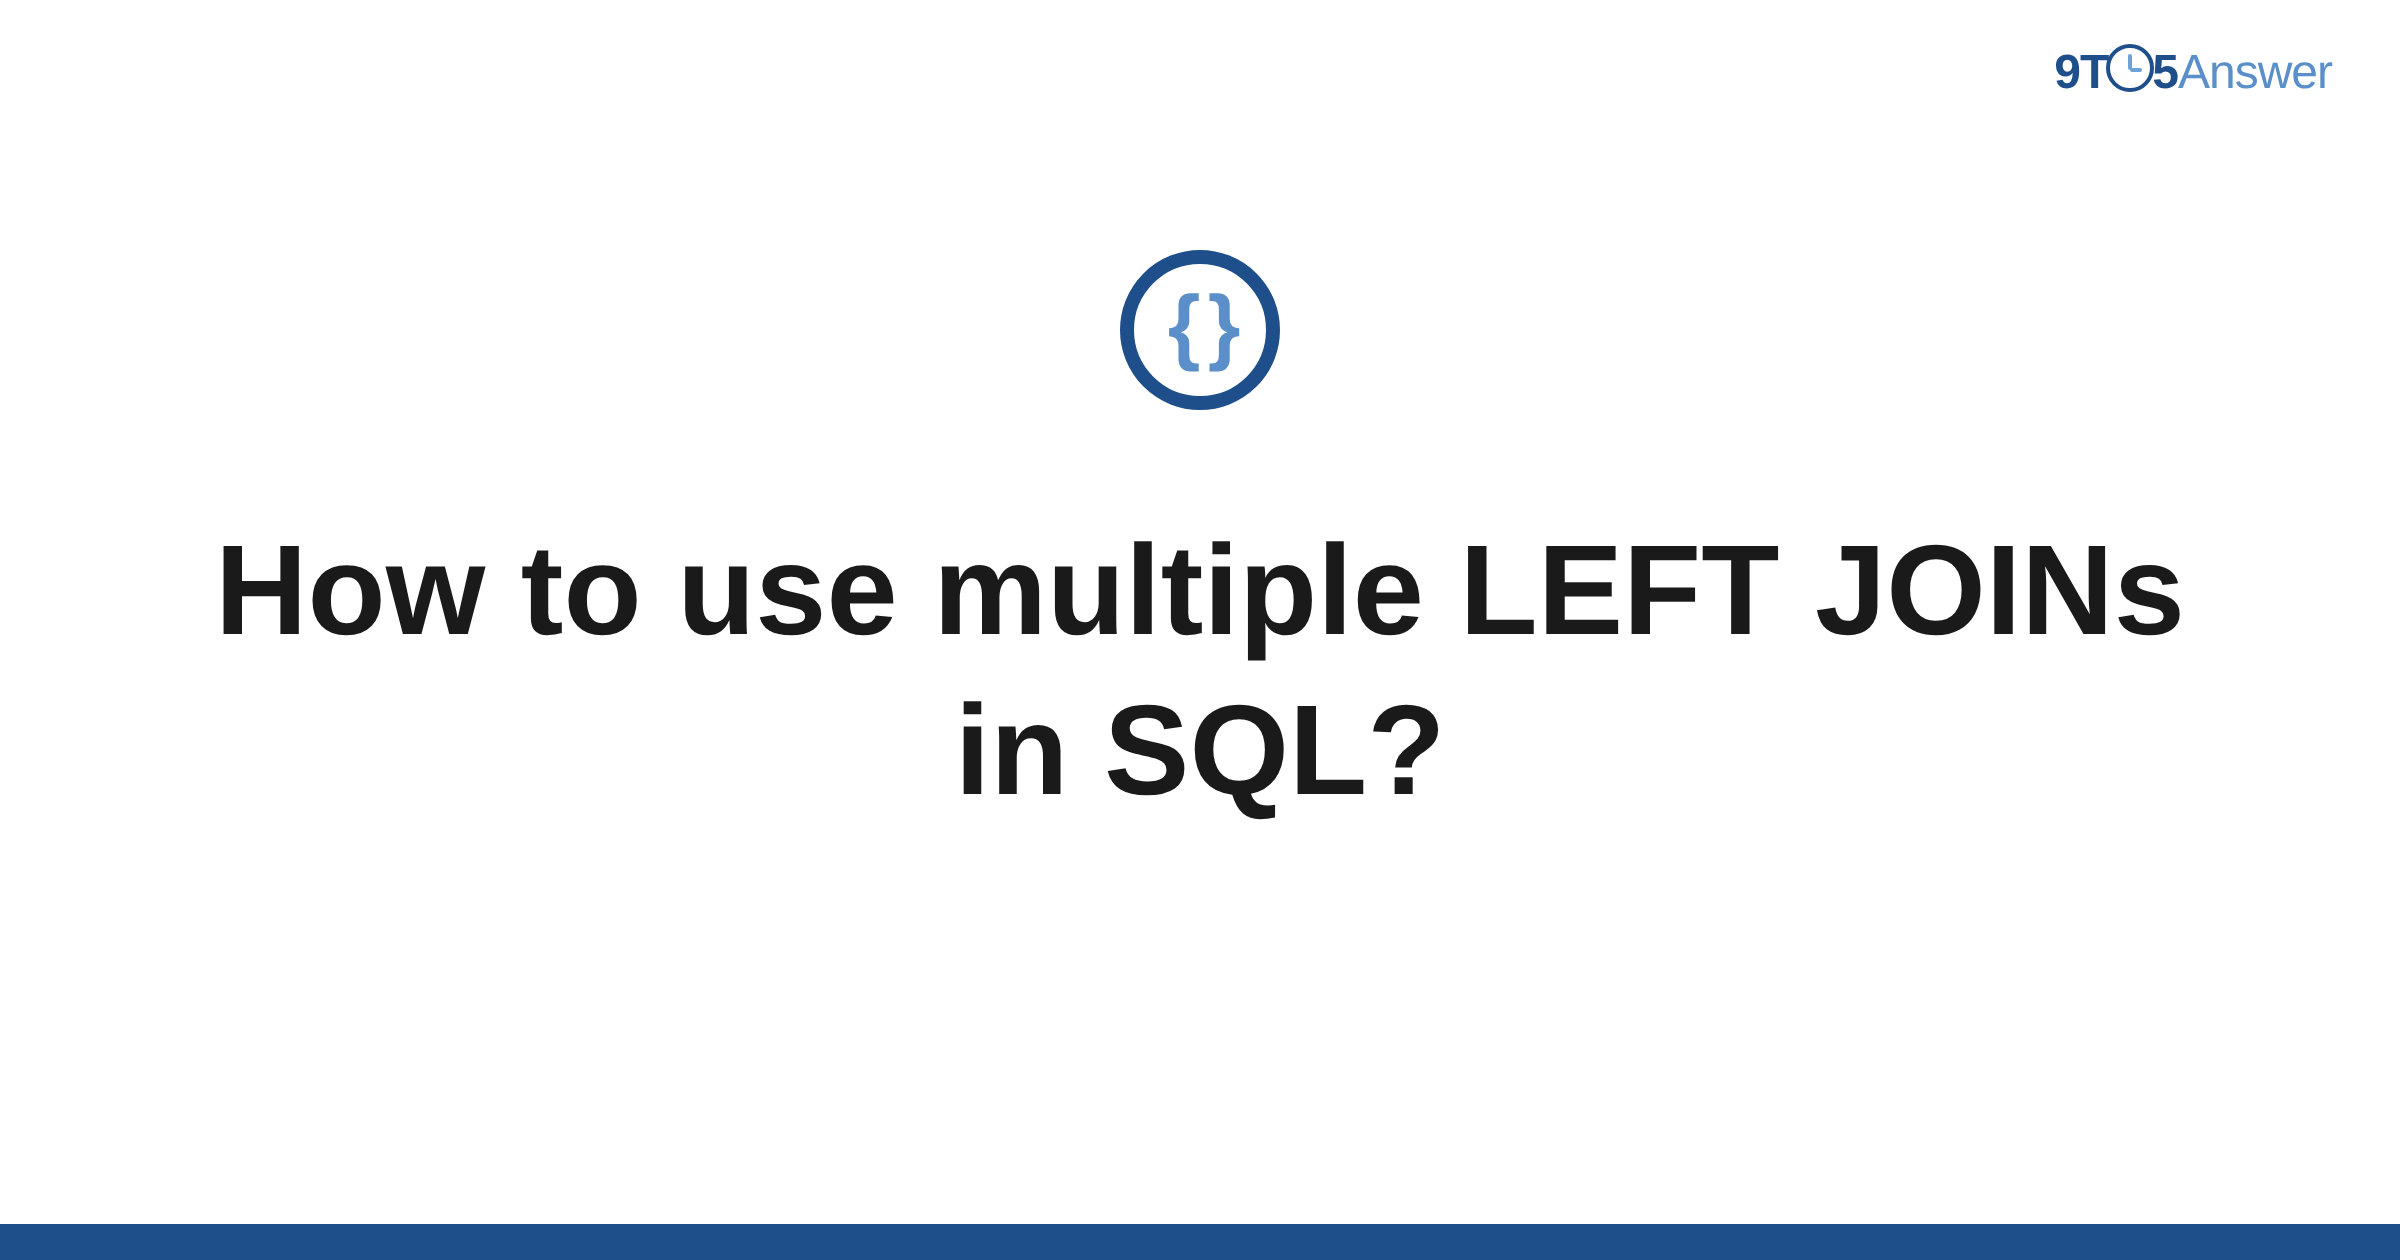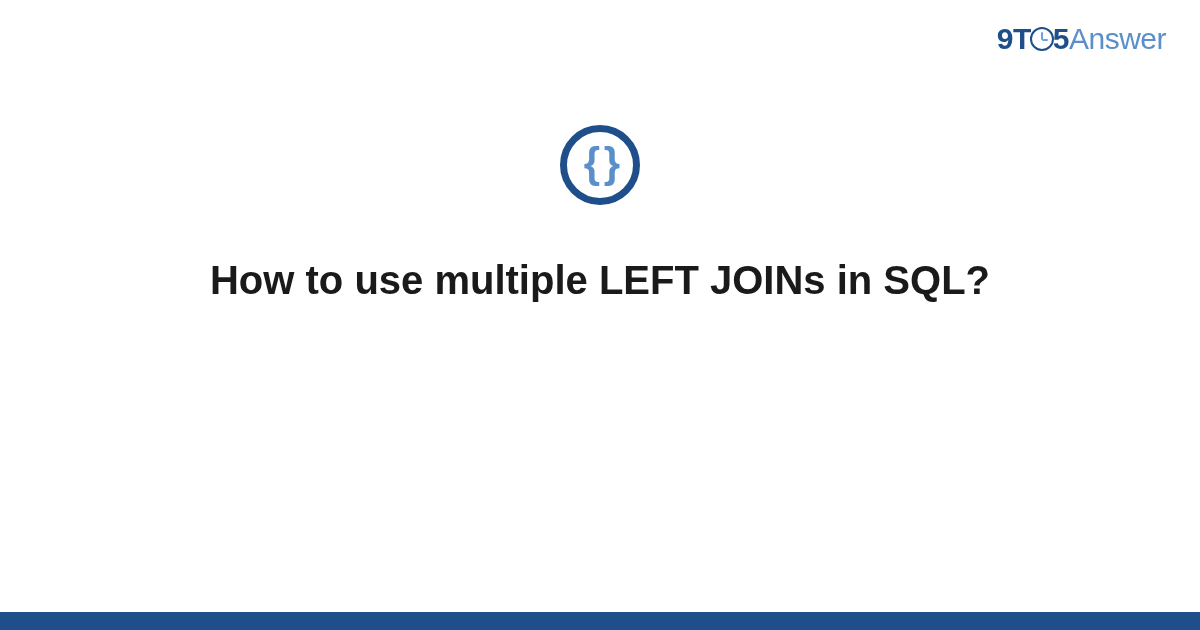--- a/index.html
+++ b/index.html
@@ -12,21 +12,21 @@
       height: 630px;
       background: #ffffff;
       font-family: -apple-system, BlinkMacSystemFont, "Segoe UI", Helvetica, Arial, sans-serif;
       position: relative;
       overflow: hidden;
     }
     .brand {
       position: absolute;
       top: 22px;
       right: 34px;
-      font-size: 30px;
+      font-size: 24px;
       font-weight: 600;
       color: #1e4f8a;
       letter-spacing: -0.5px;
     }
     .brand .nine {
       color: #1e4f8a;
     }
     .brand .clock {
       display: inline-flex;
       align-items: center;
@@ -89,21 +89,21 @@
     .main-icon .braces {
       font-size: 42px;
       font-weight: 700;
       color: #5a8fc9;
       font-family: "Segoe UI", Arial, sans-serif;
       letter-spacing: -4px;
       line-height: 1;
       margin-top: -4px;
     }
     .title {
-      font-size: 40px;
+      font-size: 64px;
       font-weight: 700;
       color: #1a1a1a;
       line-height: 1.25;
       padding: 0 80px;
     }
     .bottom-bar {
       position: absolute;
       bottom: 0;
       left: 0;
       right: 0;

